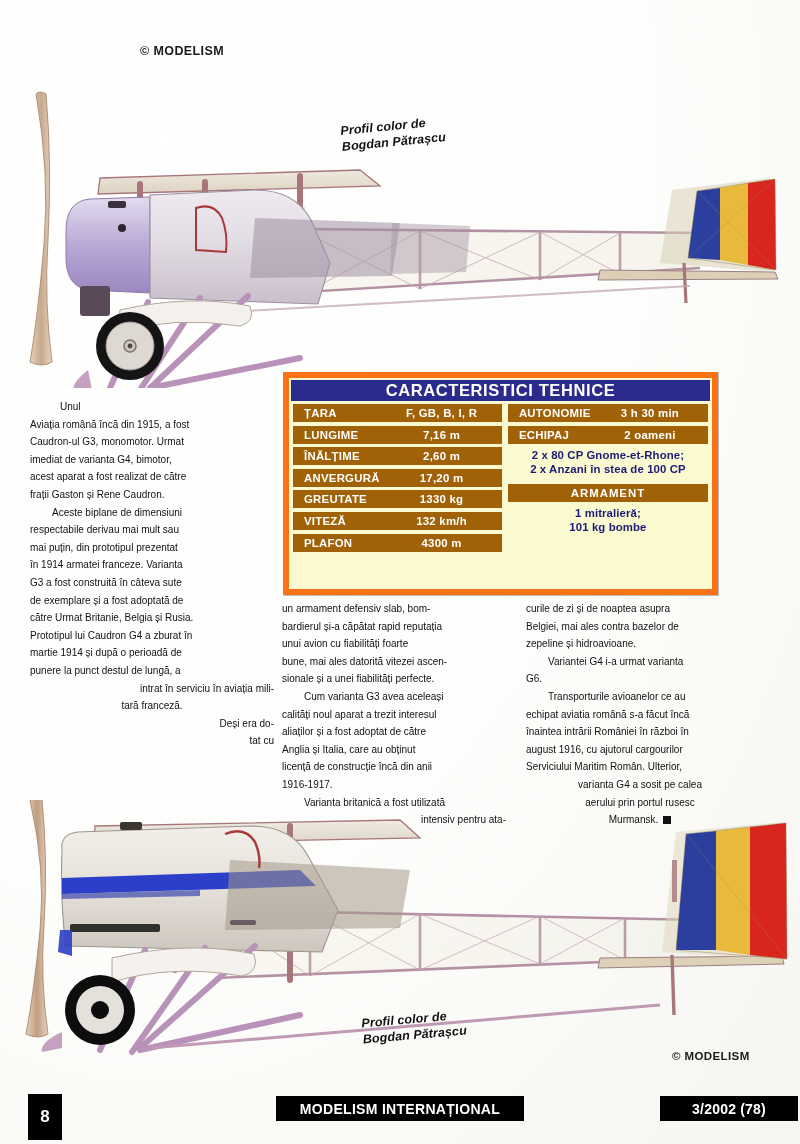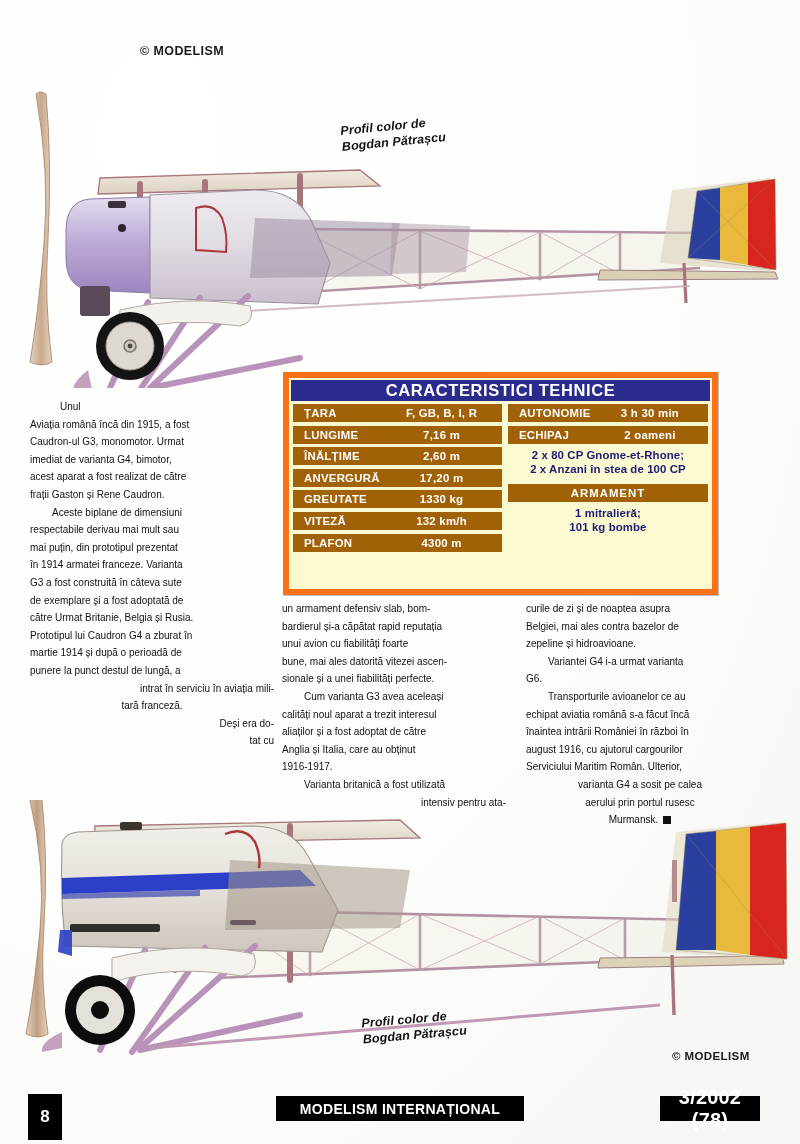--- a/index.html
+++ b/index.html
@@ -96,22 +96,22 @@
 
   
   #footer{left:0;top:1094px;width:800px;height:50px;}
   .fbox{
     position:absolute;background:#000;color:#fff;
     font-weight:bold;display:flex;align-items:center;justify-content:center;
   }
   #page-number{left:28px;top:0px;width:34px;height:46px;font-size:17px;}
   #footer-title{left:276px;top:2px;width:248px;height:25px;
                 font-size:14px;letter-spacing:.3px;}
-  #footer-issue{left:660px;top:2px;width:100px;height:25px;
-                font-size:20px;letter-spacing:.2px;text-align:center;}
+  #footer-issue{left:660px;top:2px;width:138px;height:25px;
+                font-size:14px;letter-spacing:.2px;}
 
   
   .plane{position:absolute;}
   #plane-top{left:0px;top:58px;width:800px;height:330px;}
   #plane-bottom{left:0px;top:800px;width:800px;height:290px;}
 </style>
 </head>
 <body>
 
 <div id="page">
@@ -417,20 +417,21 @@
       <span class="tline">bardierul și-a căpătat rapid reputația</span>
       <span class="tline">unui avion cu fiabilități foarte</span>
       <span class="tline">bune, mai ales datorită vitezei ascen-</span>
       <span class="tline">sionale și a unei fiabilități perfecte.</span>
     </div>
     <div>
       <span class="tline" style="padding-left:22px">Cum varianta G3 avea aceleași</span>
       <span class="tline">calități noul aparat a trezit interesul</span>
       <span class="tline">aliaților și a fost adoptat de către</span>
       <span class="tline">Anglia și Italia, care au obținut</span>
+      <span class="tline">licență de construcție încă din anii</span>
       <span class="tline">1916-1917.</span>
     </div>
     <div>
       <span class="tline" style="padding-left:22px">Varianta britanică a fost utilizată</span>
       <span class="tline tr">intensiv pentru ata-</span>
     </div>
   </div>
 
   <div class="col" id="col-right">
     <div>

